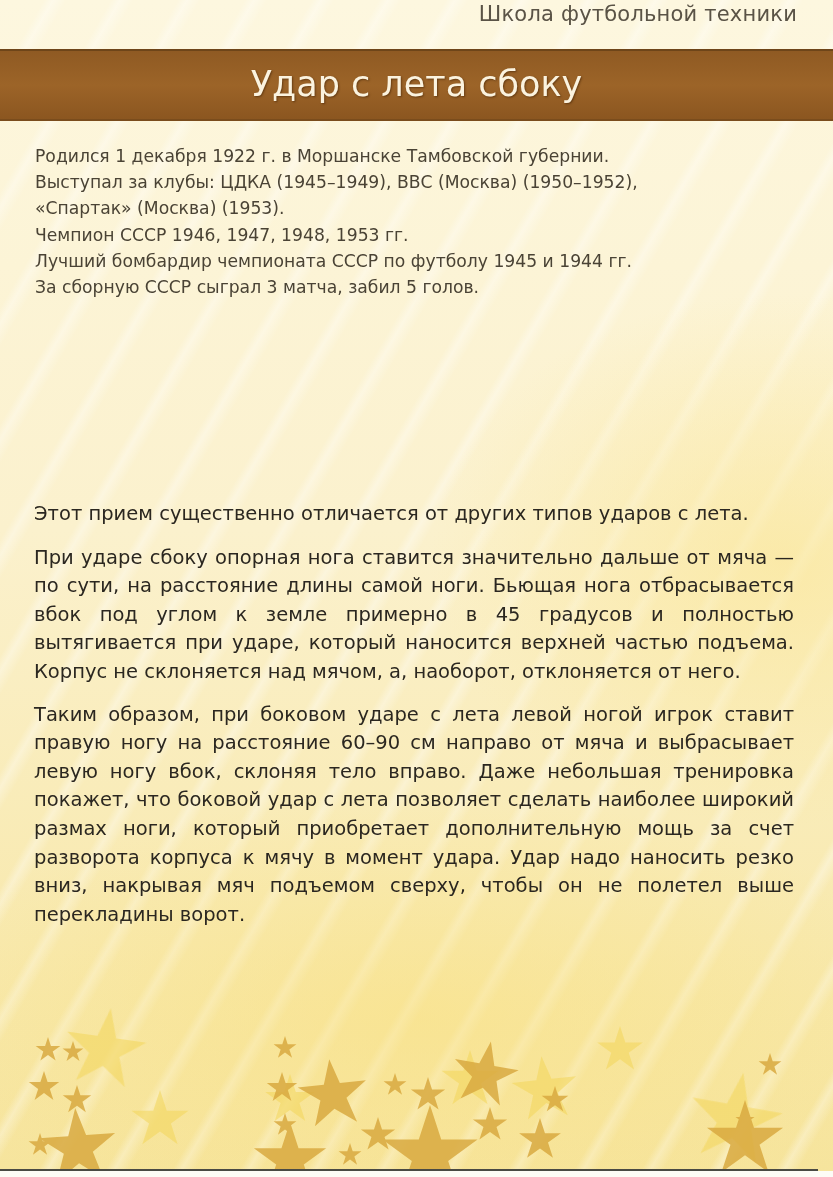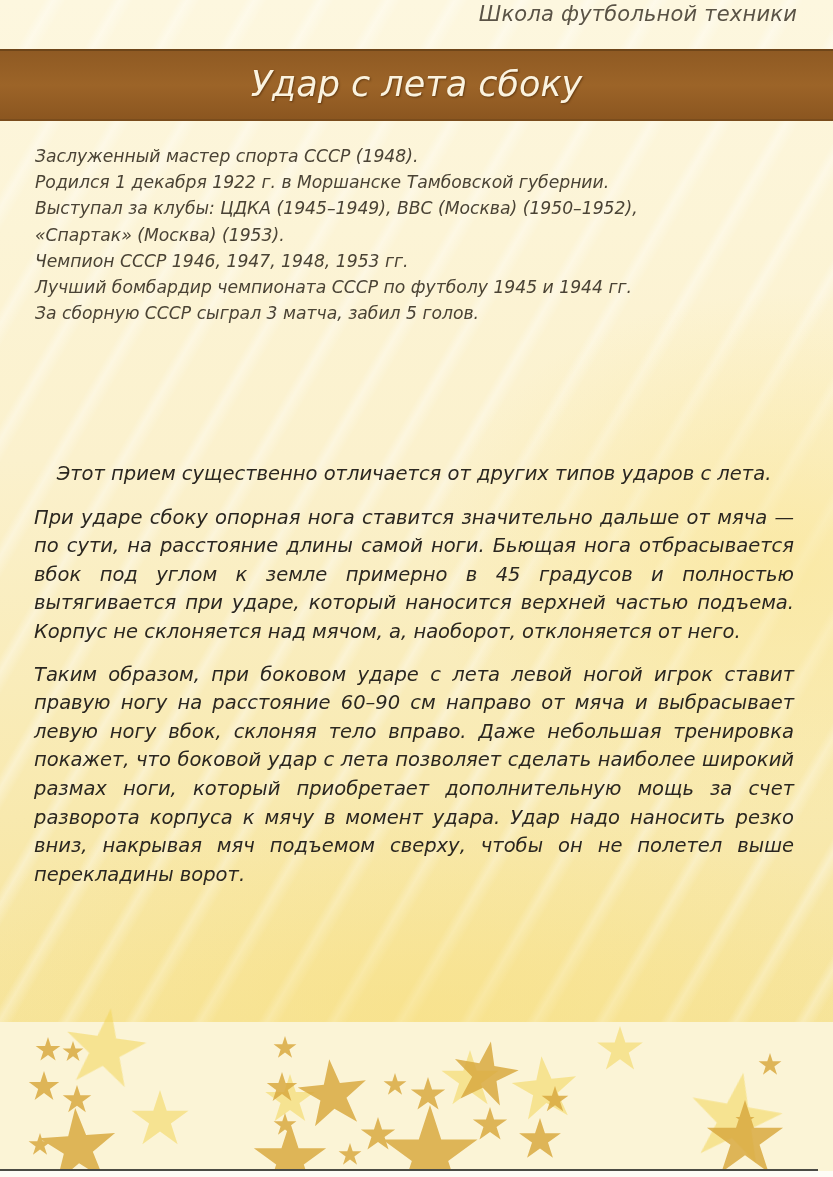--- a/index.html
+++ b/index.html
@@ -4,27 +4,26 @@
   <style>
     * { margin: 0; padding: 0; box-sizing: border-box; }
     html, body { width: 833px; height: 1177px; overflow: hidden; }
     body {
       position: relative;
       background: #fbf4d6;
       font-family: "DejaVu Sans", sans-serif;
       color: #2e2a22;
     }
     .page {
-      position: absolute; left: 0; top: 0; width: 833px; height: 1022px;
+      position: absolute; left: 0; top: 0; width: 833px; height: 1177px;
       background:
         radial-gradient(ellipse 500px 380px at 780px 560px, rgba(250,228,140,0.55), rgba(250,228,140,0) 70%),
         radial-gradient(ellipse 700px 300px at 420px 1020px, rgba(249,225,130,0.55), rgba(249,225,130,0) 75%),
         repeating-linear-gradient(120deg, rgba(255,255,255,0.0) 0px, rgba(255,255,255,0.0) 38px, rgba(255,255,255,0.35) 46px, rgba(255,255,255,0.0) 58px),
         linear-gradient(180deg, #fdf7df 0%, #fbf1cd 45%, #f8e9ae 80%, #f6e49c 100%);
-      font-style: italic;
     }
     .running-head {
       position: absolute; right: 36px; top: 2px;
       font-family: "DejaVu Sans", sans-serif;
       font-size: 21px; color: #5a5346; letter-spacing: 0.2px;
     }
     .title-band {
       position: absolute; left: 0; top: 49px; width: 833px; height: 72px;
       background: linear-gradient(180deg, #8f5a23 0%, #9c6428 50%, #8b5620 100%);
       border-top: 2px solid #6e4519; border-bottom: 2px solid #7a4c1c;
@@ -42,21 +41,21 @@
       font-size: 17.2px; line-height: 26.2px; color: #4a4335;
     }
     .bio .name { font-weight: bold; color: #7a4a1c; }
     .bio div { white-space: nowrap; }
     .body-text {
       position: absolute; left: 34px; top: 460px; width: 760px;
       font-size: 19.5px; line-height: 28.6px; color: #2b2720;
       text-align: justify;
     }
     .body-text p { margin-bottom: 14px; }
-    .body-text p.first { text-align: center; margin-bottom: 15px; }
+    .body-text p.first { text-align: left; margin-bottom: 15px; margin-top: 40px; }
     .stars {
       position: absolute; left: 0; top: 990px; width: 833px; height: 180px;
     }
     .bottom-rule {
       position: absolute; left: 0; top: 1169px; width: 818px; height: 2px; background: #4a4a44;
     }
     .bottom-strip {
       position: absolute; left: 0; top: 1171px; width: 833px; height: 6px; background: #fdfcf6;
     }
   </style>
@@ -65,21 +64,20 @@
 
 <div class="page">
 
   <div class="running-head">Школа футбольной техники</div>
 
   <div class="title-band">
     <h1>Удар с лета сбоку</h1>
   </div>
 
   <div class="bio">
-    <div>Заслуженный мастер спорта СССР (1948).</div>
     <div>Родился 1 декабря 1922 г. в Моршанске Тамбовской губернии.</div>
     <div>Выступал за клубы: ЦДКА (1945–1949), ВВС (Москва) (1950–1952),</div>
     <div>«Спартак» (Москва) (1953).</div>
     <div>Чемпион СССР 1946, 1947, 1948, 1953 гг.</div>
     <div>Лучший бомбардир чемпионата СССР по футболу 1945 и 1944 гг.</div>
     <div>За сборную СССР сыграл 3 матча, забил 5 голов.</div>
   </div>
 
   <div class="body-text">
     <p class="first">Этот прием существенно отличается от других типов ударов с лета.</p>

